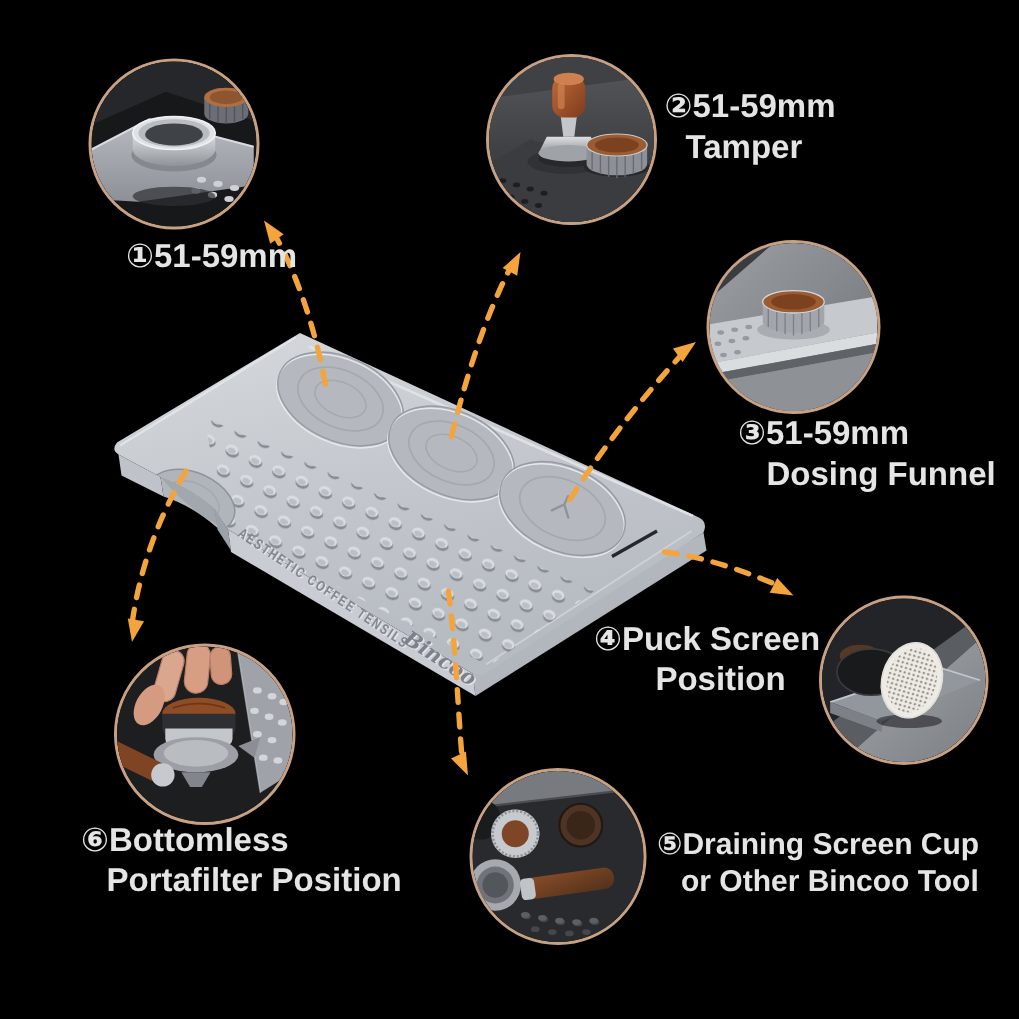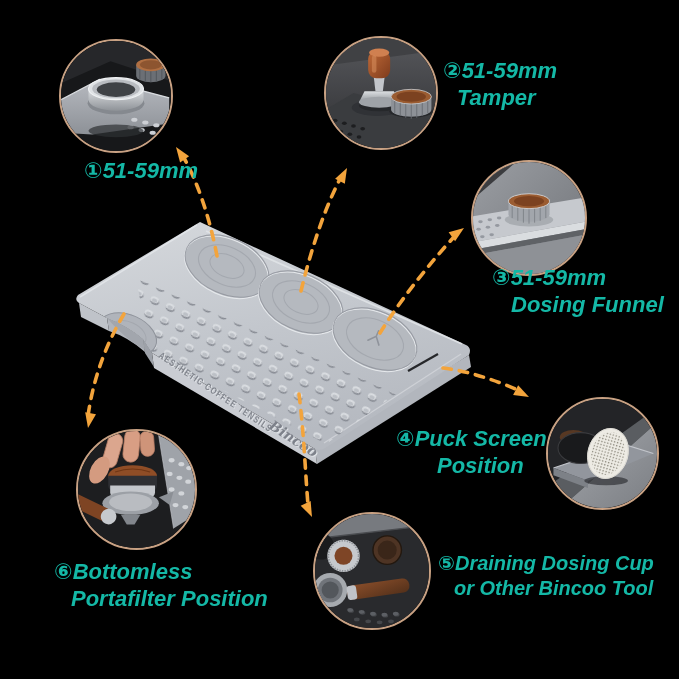--- a/index.html
+++ b/index.html
@@ -7,22 +7,22 @@
     position:relative;width:679px;height:679px;background:#000;overflow:hidden;
     font-family:"Liberation Sans","DejaVu Sans",sans-serif;
   }
   .stage{position:absolute;left:0;top:0;width:679px;height:679px;}
   .callout{
     position:absolute;border-radius:50%;border:2px solid #c8a183;
     overflow:hidden;box-sizing:border-box;background:#111;
   }
   .callout svg{display:block;width:100%;height:100%;}
   .label{
-    position:absolute;color:#14b8a6;font-weight:700;font-size:22px;line-height:1.24;
-    letter-spacing:0px;white-space:nowrap;font-style:italic;
+    position:absolute;color:#e5e5e5;font-weight:700;font-size:22px;line-height:1.24;
+    letter-spacing:0px;white-space:nowrap;
   }
   .label .l2{display:block;}
   .lab-1 .l2{padding-left:14px;}
   .lab-2 .l2{padding-left:14px;}
   .lab-3 .l2{padding-left:19px;text-align:right;}
   .lab-4 .l2{padding-left:18px;text-align:center;}
   .lab-5{font-size:20px;}
   .lab-5 .l2{padding-left:16px;}
   .lab-6 .l2{padding-left:17px;}
 </style>
@@ -363,30 +363,30 @@
     </svg>
   </div>
 
   <div class="label lab-1" style="left:36px;top:157px;margin-left:48px;">
     <span class="l1">①51-59mm</span>
   </div>
   <div class="label lab-2" style="left:443px;top:57px;">
     <span class="l1">②51-59mm</span>
     <span class="l2">Tamper</span>
   </div>
-  <div class="label lab-3" style="left:492px;top:264px;">
+  <div class="label lab-3" style="left:492px;top:275px;">
     <span class="l1">③51-59mm</span>
     <span class="l2">Dosing Funnel</span>
   </div>
-  <div class="label lab-4" style="left:396px;top:425px;">
+  <div class="label lab-4" style="left:396px;top:412px;">
     <span class="l1">④Puck Screen</span>
     <span class="l2">Position</span>
   </div>
   <div class="label lab-5" style="left:438px;top:551px;">
-    <span class="l1">⑤Draining Dosing Cup</span>
+    <span class="l1">⑤Draining Screen Cup</span>
     <span class="l2">or Other Bincoo Tool</span>
   </div>
-  <div class="label lab-6" style="left:54px;top:558px;">
+  <div class="label lab-6" style="left:54px;top:546px;">
     <span class="l1">⑥Bottomless</span>
     <span class="l2">Portafilter Position</span>
   </div>
 
 </div>
 
 </body></html>

